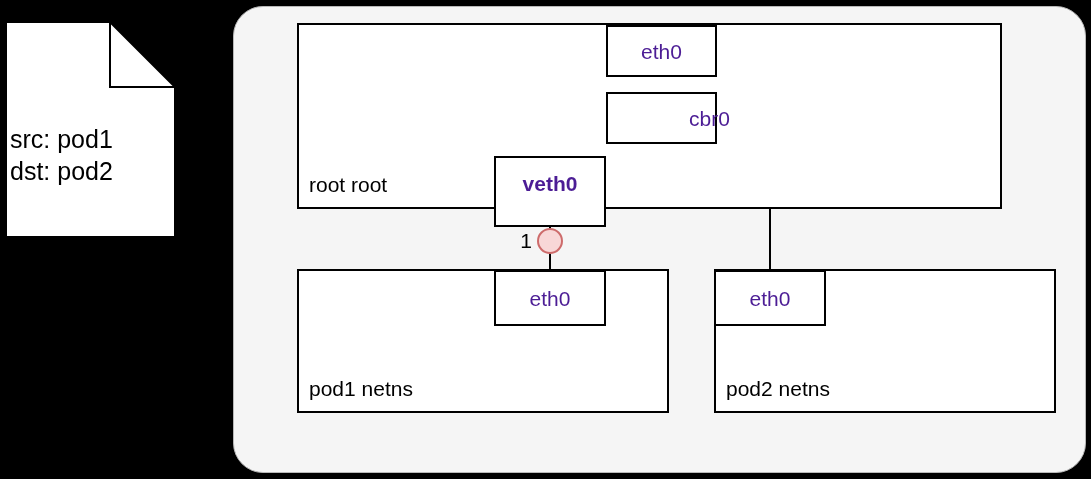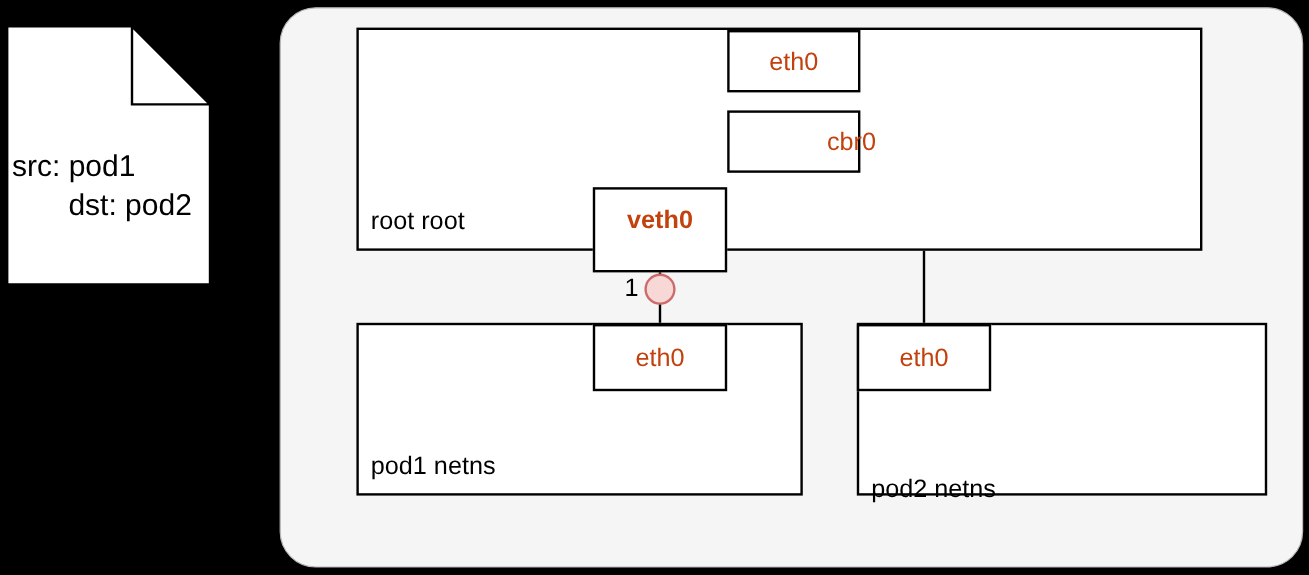--- a/index.html
+++ b/index.html
@@ -28,21 +28,21 @@
     position: absolute;
     left: 5px;
     width: 160px;
     color: #000000;
     font-size: 25px;
     line-height: 32px;
     letter-spacing: 0px;
     white-space: nowrap;
   }
   #note-line-src { top: 102px; }
-  #note-line-dst { top: 134px; margin-left: 47px; }
+  #note-line-dst { top: 134px; }
 
   
   #vm-container {
     position: absolute;
     left: 233px;
     top: 6px;
     width: 853px;
     height: 467px;
     background: #f5f5f5;
     border: 1px solid #b8b8b8;
@@ -66,40 +66,40 @@
     position: absolute;
     background: #ffffff;
     border: 2px solid #000000;
     box-sizing: border-box;
   }
   .box-label-center {
     position: absolute;
     left: 0;
     width: 100%;
     text-align: center;
-    color: #c2410c;
+    color: #4c1d95;
     font-size: 21px;
     white-space: nowrap;
   }
   .box-label-bottomleft {
     position: absolute;
     left: 8px;
     color: #000000;
     font-size: 21px;
     white-space: nowrap;
   }
 
   
   #root-netns { left: 297px; top: 23px;  width: 705px; height: 186px; }
   #pod1-netns { left: 297px; top: 269px; width: 372px; height: 144px; }
   #pod2-netns { left: 714px; top: 269px; width: 342px; height: 144px; }
 
   #root-netns-label { left: 10px; top: 148px; }
   #pod1-netns-label { left: 10px; top: 106px; }
-  #pod2-netns-label { left: 10px; top: 106px; margin-top: 19px; }
+  #pod2-netns-label { left: 10px; top: 106px; }
 
   
   #eth0-root { left: 606px; top: 25px;  width: 111px; height: 52px; }
   #cbr0      { left: 606px; top: 92px;  width: 111px; height: 52px; }
   #veth0     { left: 494px; top: 156px; width: 112px; height: 71px; font-weight: bold; }
   #veth1     { left: 714px; top: 156px; width: 112px; height: 53px; }
   #eth0-pod1 { left: 494px; top: 270px; width: 112px; height: 56px; }
   #eth0-pod2 { left: 714px; top: 270px; width: 112px; height: 56px; }
 
   #eth0-root .box-label-center { top: 13px; }

